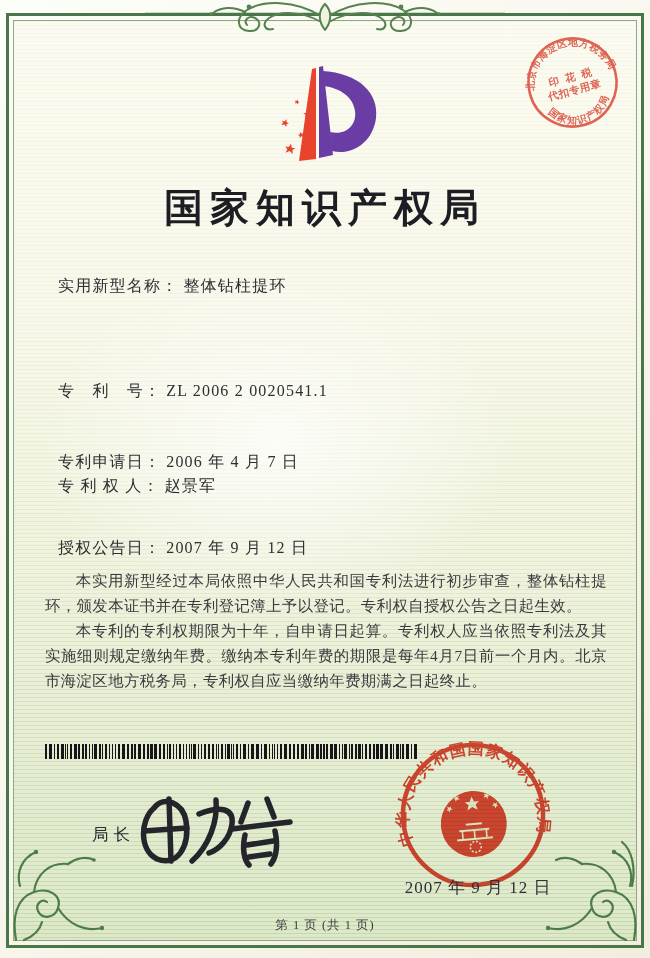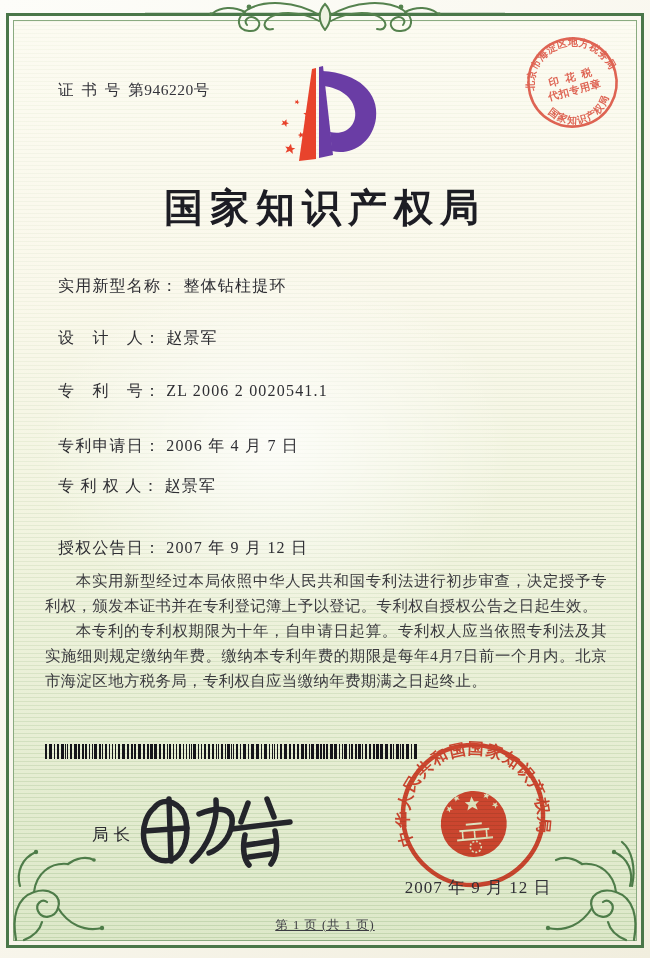--- a/index.html
+++ b/index.html
@@ -16,35 +16,35 @@
          mask-image:linear-gradient(180deg,rgba(0,0,0,.18) 0%,rgba(0,0,0,.28) 35%,rgba(0,0,0,.6) 70%,rgba(0,0,0,.95) 100%);}
   .glow{position:absolute;inset:0;
          background:radial-gradient(ellipse 340px 260px at 42% 46%,rgba(255,255,255,.75),rgba(255,255,255,0) 70%);}
   .abs{position:absolute;}
   .cert-number{top:80px;left:58px;font-size:15.5px;letter-spacing:2px;color:#33333a;}
   .cert-number .num{letter-spacing:.5px;margin-left:6px;}
   .doc-title{top:181px;left:0;width:100%;text-align:center;font-size:39px;font-weight:700;
          letter-spacing:7px;color:#1d1d24;}
   .field{left:58px;font-size:16px;color:#2e2e33;letter-spacing:1.2px;white-space:nowrap;}
   .field .val{margin-left:5px;}
-  .f1{top:276px}.f2{top:328px}.f3{top:381px}.f4{top:436px}.f5{top:476px}.f6{top:538px}
+  .f1{top:276px}.f2{top:328px}.f3{top:381px}.f4{top:452px}.f5{top:476px}.f6{top:538px}
   .paras{top:568px;left:45px;width:562px;color:#3a3a3e;}
   .paras p{margin:0;text-indent:2em;font-size:15.4px;line-height:25px;text-align:justify;letter-spacing:.4px;}
   .barcode{top:744px;left:45px;width:376px;height:15px;font-size:0;}
   .barcode i{display:inline-block;height:100%;background:#15151a;vertical-align:top;}
   .signer-title{top:824px;left:92px;font-size:16.5px;letter-spacing:5px;color:#2c2c31;}
   .signature{top:776px;left:128px;width:172px;height:106px;}
   .tax-stamp{top:33px;left:523px;width:99px;height:99px;transform:rotate(-15deg);
          opacity:.82;mix-blend-mode:multiply;}
   .seal{top:737px;left:395px;width:156px;height:156px;transform:rotate(-5deg);
          opacity:.92;mix-blend-mode:multiply;}
   .issue-date{top:876px;left:398px;width:160px;text-align:center;font-size:17px;
          letter-spacing:1px;color:#303036;}
   .page-footer{top:917px;left:0;width:100%;text-align:center;font-size:12.5px;
-         letter-spacing:1px;color:#3c3c42;text-decoration:underline;}
+         letter-spacing:1px;color:#3c3c42;}
   .top-flourish{top:0;left:145px;width:360px;height:36px;}
   .corner-l{left:10px;bottom:13px;width:95px;height:105px;}
   .corner-r{right:10px;bottom:13px;width:95px;height:105px;transform:scaleX(-1);}
   svg text{font-family:"Liberation Serif","DejaVu Serif",serif;}
 </style>
 </head>
 <body>
 
 <div class="page">
 
@@ -78,23 +78,20 @@
         <path d="M174,21 C156,11 134,11 124,18 C116,24 120,31 128,29"></path>
         <path d="M100,12 C88,6 76,7 68,13"></path>
         <circle cx="104" cy="7" r="2.4" fill="#55824e" stroke="none"></circle>
         <circle cx="66" cy="14" r="1.8" fill="#55824e" stroke="none"></circle>
       </g>
       <path d="M180,30 C173,21 173,11 180,4 C187,11 187,21 180,30" fill="#eef3e2"></path>
     </g>
   </svg>
 
   
-  <div class="abs cert-number">
-    <span>证 书 号</span><span class="num">第946220号</span>
-  </div>
 
   
   <svg class="abs" style="top:62px;left:266px;width:126px;height:126px" viewBox="0 0 126 126">
     <g fill="#e8432c">
       <use href="#star5" transform="translate(47,31) scale(0.30) rotate(-12)"></use>
       <use href="#star5" transform="translate(31,40) scale(0.26) rotate(16)"></use>
       <use href="#star5" transform="translate(42,52) scale(0.48) rotate(-8)"></use>
       <use href="#star5" transform="translate(19,61) scale(0.40) rotate(22)"></use>
       <use href="#star5" transform="translate(35,73) scale(0.32) rotate(-16)"></use>
       <use href="#star5" transform="translate(24,87) scale(0.54) rotate(10)"></use>
@@ -119,39 +116,36 @@
     </text>
   </svg>
 
   
   <div class="abs doc-title">国家知识产权局</div>
 
   
   <div class="abs field f1">
     <span>实用新型名称：</span><span class="val">整体钻柱提环</span>
   </div>
-  <div class="abs field f2">
-    <span>设　计　人：</span><span class="val">赵景军</span>
-  </div>
   <div class="abs field f3">
     <span>专　利　号：</span><span class="val">ZL 2006 2 0020541.1</span>
   </div>
   <div class="abs field f4">
     <span>专利申请日：</span><span class="val">2006 年 4 月 7 日</span>
   </div>
   <div class="abs field f5">
     <span>专 利 权 人：</span><span class="val">赵景军</span>
   </div>
   <div class="abs field f6">
     <span>授权公告日：</span><span class="val">2007 年 9 月 12 日</span>
   </div>
 
   
   <div class="abs paras">
-    <p>本实用新型经过本局依照中华人民共和国专利法进行初步审查，决定授予专利权，颁发本证书并在专利登记簿上予以登记。专利权自授权公告之日起生效。</p>
+    <p>本实用新型经过本局依照中华人民共和国专利法进行初步审查，整体钻柱提环，颁发本证书并在专利登记簿上予以登记。专利权自授权公告之日起生效。</p>
     <p>本专利的专利权期限为十年，自申请日起算。专利权人应当依照专利法及其实施细则规定缴纳年费。缴纳本专利年费的期限是每年4月7日前一个月内。北京市海淀区地方税务局，专利权自应当缴纳年费期满之日起终止。</p>
   </div>
 
   
   <div class="abs barcode"><i style="width:2px;margin-right:2px"></i><i style="width:3px;margin-right:2px"></i><i style="width:1px;margin-right:2px"></i><i style="width:2px;margin-right:2px"></i><i style="width:3px;margin-right:1px"></i><i style="width:1px;margin-right:1px"></i><i style="width:1px;margin-right:2px"></i><i style="width:2px;margin-right:2px"></i><i style="width:3px;margin-right:1px"></i><i style="width:2px;margin-right:2px"></i><i style="width:2px;margin-right:1px"></i><i style="width:2px;margin-right:2px"></i><i style="width:1px;margin-right:2px"></i><i style="width:1px;margin-right:1px"></i><i style="width:3px;margin-right:2px"></i><i style="width:2px;margin-right:1px"></i><i style="width:1px;margin-right:2px"></i><i style="width:2px;margin-right:2px"></i><i style="width:1px;margin-right:2px"></i><i style="width:1px;margin-right:2px"></i><i style="width:1px;margin-right:2px"></i><i style="width:2px;margin-right:2px"></i><i style="width:3px;margin-right:2px"></i><i style="width:2px;margin-right:2px"></i><i style="width:2px;margin-right:1px"></i><i style="width:2px;margin-right:2px"></i><i style="width:3px;margin-right:2px"></i><i style="width:2px;margin-right:2px"></i><i style="width:2px;margin-right:1px"></i><i style="width:3px;margin-right:1px"></i><i style="width:3px;margin-right:2px"></i><i style="width:2px;margin-right:2px"></i><i style="width:2px;margin-right:2px"></i><i style="width:1px;margin-right:1px"></i><i style="width:2px;margin-right:2px"></i><i style="width:1px;margin-right:2px"></i><i style="width:1px;margin-right:2px"></i><i style="width:2px;margin-right:2px"></i><i style="width:1px;margin-right:2px"></i><i style="width:1px;margin-right:2px"></i><i style="width:1px;margin-right:1px"></i><i style="width:1px;margin-right:1px"></i><i style="width:3px;margin-right:2px"></i><i style="width:1px;margin-right:2px"></i><i style="width:1px;margin-right:2px"></i><i style="width:2px;margin-right:2px"></i><i style="width:2px;margin-right:2px"></i><i style="width:2px;margin-right:2px"></i><i style="width:1px;margin-right:1px"></i><i style="width:1px;margin-right:2px"></i><i style="width:2px;margin-right:2px"></i><i style="width:1px;margin-right:1px"></i><i style="width:3px;margin-right:1px"></i><i style="width:1px;margin-right:1px"></i><i style="width:1px;margin-right:2px"></i><i style="width:2px;margin-right:2px"></i><i style="width:1px;margin-right:2px"></i><i style="width:3px;margin-right:2px"></i><i style="width:1px;margin-right:2px"></i><i style="width:3px;margin-right:2px"></i><i style="width:3px;margin-right:2px"></i><i style="width:1px;margin-right:2px"></i><i style="width:3px;margin-right:2px"></i><i style="width:1px;margin-right:2px"></i><i style="width:1px;margin-right:1px"></i><i style="width:1px;margin-right:2px"></i><i style="width:1px;margin-right:2px"></i><i style="width:2px;margin-right:2px"></i><i style="width:3px;margin-right:2px"></i><i style="width:2px;margin-right:2px"></i><i style="width:2px;margin-right:2px"></i><i style="width:2px;margin-right:2px"></i><i style="width:3px;margin-right:1px"></i><i style="width:2px;margin-right:2px"></i><i style="width:1px;margin-right:1px"></i><i style="width:3px;margin-right:2px"></i><i style="width:3px;margin-right:1px"></i><i style="width:2px;margin-right:1px"></i><i style="width:2px;margin-right:1px"></i><i style="width:2px;margin-right:2px"></i><i style="width:3px;margin-right:1px"></i><i style="width:3px;margin-right:2px"></i><i style="width:1px;margin-right:2px"></i><i style="width:1px;margin-right:1px"></i><i style="width:3px;margin-right:2px"></i><i style="width:1px;margin-right:1px"></i><i style="width:2px;margin-right:2px"></i><i style="width:2px;margin-right:1px"></i><i style="width:3px;margin-right:1px"></i><i style="width:1px;margin-right:2px"></i><i style="width:2px;margin-right:2px"></i><i style="width:2px;margin-right:2px"></i><i style="width:2px;margin-right:1px"></i><i style="width:3px;margin-right:1px"></i><i style="width:3px;margin-right:2px"></i><i style="width:3px;margin-right:2px"></i><i style="width:2px;margin-right:1px"></i><i style="width:1px;margin-right:2px"></i><i style="width:3px;margin-right:1px"></i><i style="width:1px;margin-right:1px"></i><i style="width:2px;margin-right:2px"></i><i style="width:3px;margin-right:2px"></i><i style="width:1px;margin-right:2px"></i><i style="width:3px;margin-right:2px"></i></div>
 
   
   <span class="abs signer-title">局长</span>
   <svg class="abs signature" viewBox="0 0 172 106" aria-label="田力普">
     <g fill="none" stroke="#24252b" stroke-width="5.5" stroke-linecap="round" stroke-linejoin="round">

